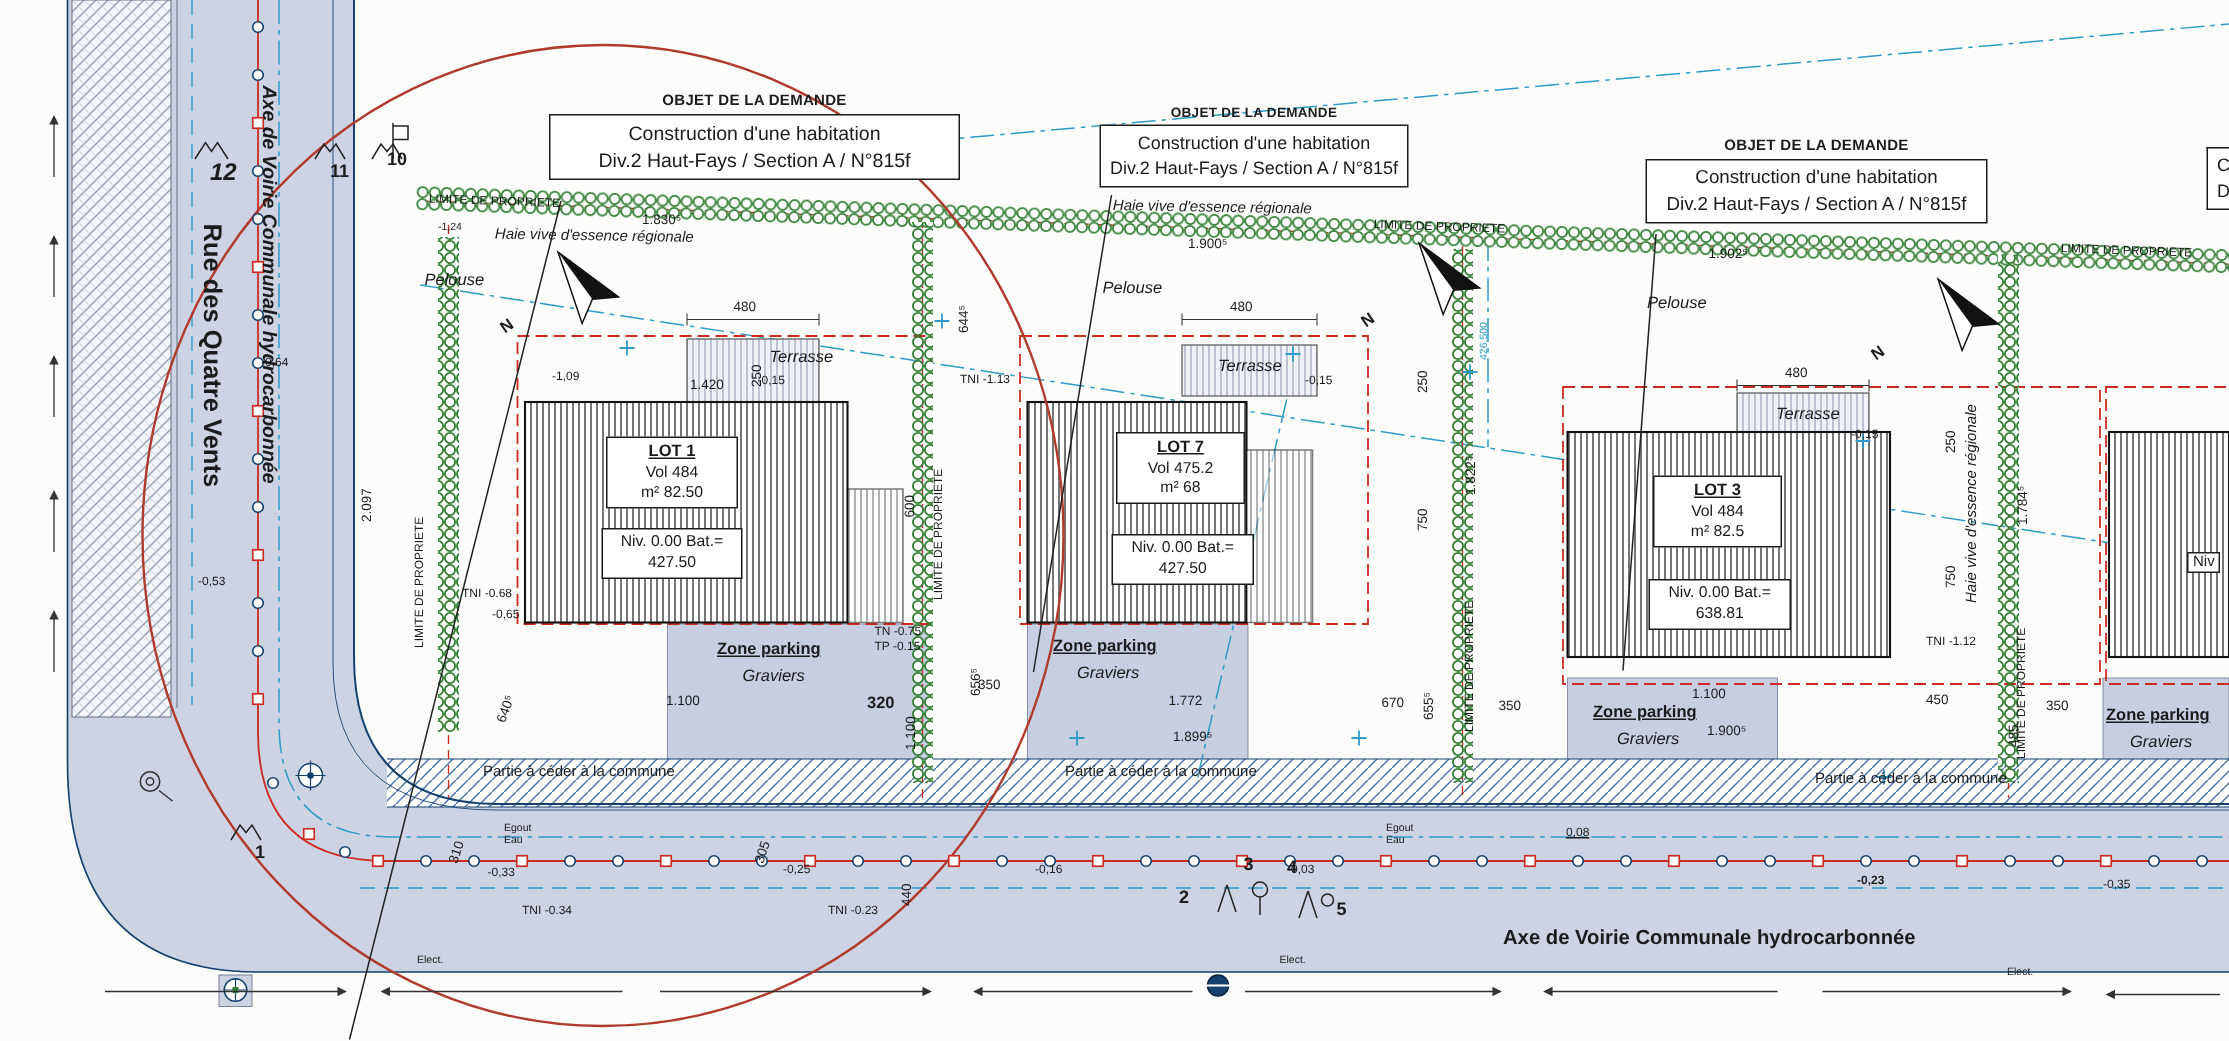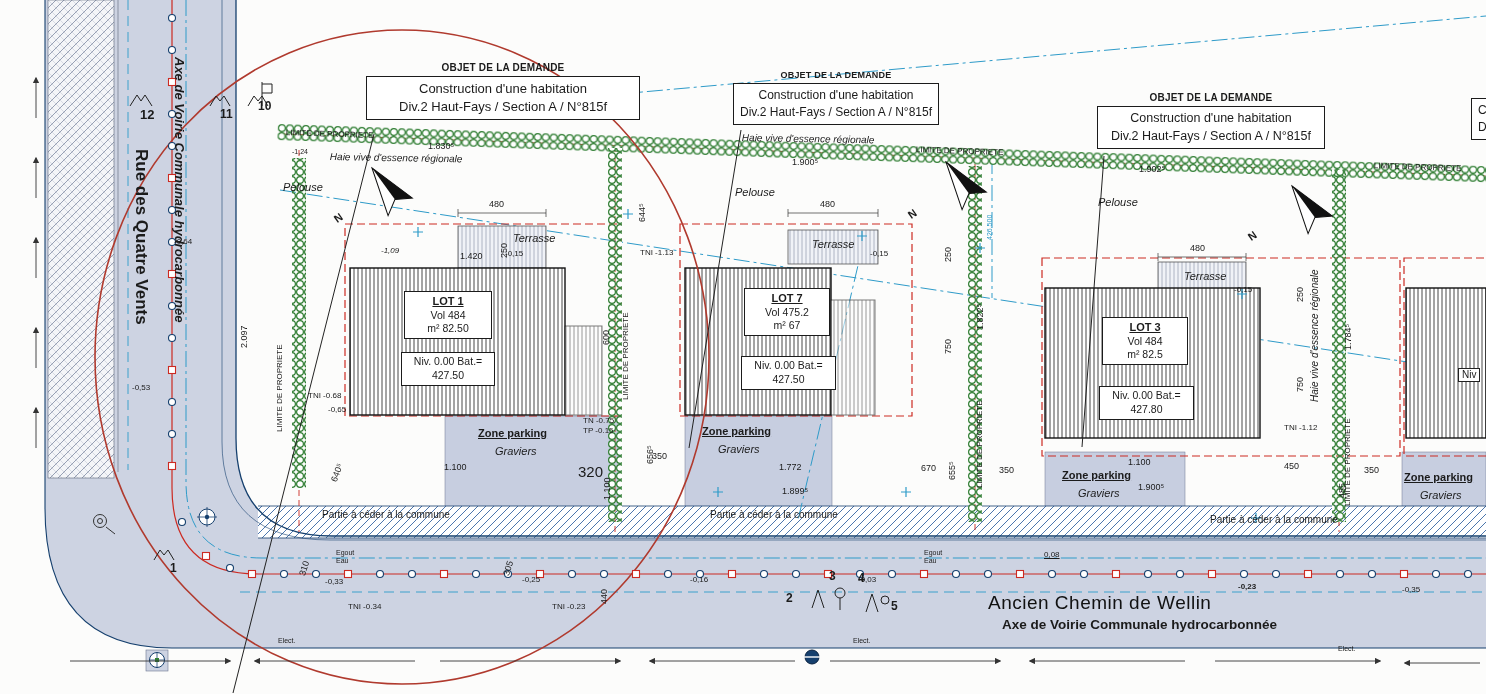--- a/index.html
+++ b/index.html
@@ -324,43 +324,42 @@
   <div>Vol 484</div>
   <div>m² 82.50</div>
 </div>
 <div class="lotbox" style="left:401px;top:352px;width:94px">
   <div>Niv. 0.00 Bat.=</div>
   <div>427.50</div>
 </div>
 <div class="lotbox" style="left:744px;top:288px;width:86px">
   <div class="nm">LOT 7</div>
   <div>Vol 475.2</div>
-  <div>m² 67</div>
+  <div>m² 68</div>
 </div>
 <div class="lotbox" style="left:741px;top:356px;width:95px">
   <div>Niv. 0.00 Bat.=</div>
   <div>427.50</div>
 </div>
 <div class="lotbox" style="left:1102px;top:317px;width:86px">
   <div class="nm">LOT 3</div>
   <div>Vol 484</div>
   <div>m² 82.5</div>
 </div>
 <div class="lotbox" style="left:1099px;top:386px;width:95px">
   <div>Niv. 0.00 Bat.=</div>
-  <div>427.80</div>
+  <div>638.81</div>
 </div>
 
 <div class="street" style="left:151px;top:149px;font-size:17px;transform:rotate(90deg)">Rue des Quatre Vents</div>
 <div class="street" style="left:187px;top:57px;font-size:13px;font-style:italic;transform:rotate(90deg)">Axe de Voirie Communale hydrocarbonnée</div>
-<div class="street" style="left:988px;top:592px;font-size:19px;font-weight:normal;letter-spacing:.5px;color:#111">Ancien Chemin de Wellin</div>
 <div class="street" style="left:1002px;top:617px;font-size:13.5px">Axe de Voirie Communale hydrocarbonnée</div>
 
 <div style="position:absolute;left:0;top:0;right:0;bottom:0">
-      <div class="ann b" style="left: 140px; top: 108px; font-size: 13px;">12</div>
+      <div class="ann b" style="left: 140px; top: 108px; font-size: 16px; font-style: italic;">12</div>
       <div class="ann b" style="left: 220px; top: 108px; font-size: 12px;">11</div>
       <div class="ann b" style="left: 258px; top: 100px; font-size: 12px;">10</div>
       <div class="ann b" style="left: 170px; top: 562px; font-size: 12px;">1</div>
       <div class="ann b" style="left: 786px; top: 592px; font-size: 12px;">2</div>
       <div class="ann b" style="left: 829px; top: 570px; font-size: 12px;">3</div>
       <div class="ann b" style="left: 858px; top: 572px; font-size: 12px;">4</div>
       <div class="ann b" style="left: 891px; top: 600px; font-size: 12px;">5</div>
       <div class="ann" style="left: 286px; top: 129px; font-size: 8px; transform: rotate(2deg);">LIMITE DE PROPRIETE</div>
       <div class="ann" style="left: 292px; top: 148px; font-size: 7px;">-1,24</div>
       <div class="ann" style="left: 428px; top: 142px; font-size: 9px;">1.830⁵</div>
@@ -378,21 +377,21 @@
       <div class="ann i" style="left: 1184px; top: 271px; font-size: 11px;">Terrasse</div>
       <div class="ann b" style="left: 332px; top: 216px; font-size: 11px; transform: rotate(-35deg);">N</div>
       <div class="ann b" style="left: 906px; top: 212px; font-size: 11px; transform: rotate(-35deg);">N</div>
       <div class="ann b" style="left: 1246px; top: 234px; font-size: 11px; transform: rotate(-35deg);">N</div>
       <div class="ann" style="left: 489px; top: 200px; font-size: 9px;">480</div>
       <div class="ann" style="left: 820px; top: 200px; font-size: 9px;">480</div>
       <div class="ann" style="left: 1190px; top: 244px; font-size: 9px;">480</div>
       <div class="ann" style="left: 500px; top: 258px; font-size: 9px; transform: rotate(-90deg);">250</div>
       <div class="ann" style="left: 460px; top: 252px; font-size: 9px;">1.420</div>
       <div class="ann" style="left: 505px; top: 250px; font-size: 8px;">-0,15</div>
-      <div class="ann" style="left: 381px; top: 247px; font-size: 8px; font-style: italic;">-1,09</div>
+      <div class="ann" style="left: 368px; top: 247px; font-size: 8px;">-1,09</div>
       <div class="ann" style="left: 640px; top: 249px; font-size: 8px;">TNI -1.13</div>
       <div class="ann" style="left: 870px; top: 250px; font-size: 8px;">-0,15</div>
       <div class="ann" style="left: 1234px; top: 286px; font-size: 8px;">-0,15</div>
       <div class="ann" style="left: 638px; top: 222px; font-size: 9px; transform: rotate(-90deg);">644⁵</div>
       <div class="ann" style="left: 602px; top: 345px; font-size: 9px; transform: rotate(-90deg);">600</div>
       <div class="ann" style="left: 240px; top: 348px; font-size: 9px; transform: rotate(-90deg);">2.097</div>
       <div class="ann" style="left: 276px; top: 432px; font-size: 8px; transform: rotate(-90deg);">LIMITE DE PROPRIETE</div>
       <div class="ann" style="left: 622px; top: 400px; font-size: 8px; transform: rotate(-90deg);">LIMITE DE PROPRIETE</div>
       <div class="ann" style="left: 976px; top: 488px; font-size: 8px; transform: rotate(-90deg);">LIMITE DE PROPRIETE</div>
       <div class="ann" style="left: 976px; top: 330px; font-size: 9px; transform: rotate(-90deg);">1.822⁵</div>
@@ -406,21 +405,21 @@
       <div class="ann i" style="left: 1310px; top: 402px; font-size: 10px; transform: rotate(-90deg);">Haie vive d'essence régionale</div>
       <div class="ann" style="left: 1338px; top: 498px; font-size: 9px; transform: rotate(-90deg);">485</div>
       <div class="ann" style="left: 986px; top: 240px; font-size: 7px; transform: rotate(-90deg); color: rgb(46, 155, 201);">426.500</div>
       <div class="ann" style="left: 308px; top: 392px; font-size: 8px;">TNI -0.68</div>
       <div class="ann" style="left: 328px; top: 406px; font-size: 8px;">-0,65</div>
       <div class="ann" style="left: 583px; top: 417px; font-size: 8px;">TN -0.75</div>
       <div class="ann" style="left: 583px; top: 427px; font-size: 8px;">TP -0.15</div>
       <div class="ann" style="left: 1284px; top: 424px; font-size: 8px;">TNI -1.12</div>
       <div class="ann" style="left: 330px; top: 480px; font-size: 9px; transform: rotate(-70deg);">640⁵</div>
       <div class="ann" style="left: 444px; top: 463px; font-size: 9px;">1.100</div>
-      <div class="ann" style="left: 578px; top: 464px; font-size: 15px;">320</div>
+      <div class="ann" style="left: 578px; top: 464px; font-size: 11px; font-weight: bold;">320</div>
       <div class="ann" style="left: 603px; top: 500px; font-size: 9px; transform: rotate(-90deg);">1.100</div>
       <div class="ann" style="left: 646px; top: 464px; font-size: 9px; transform: rotate(-90deg);">656⁵</div>
       <div class="ann" style="left: 652px; top: 452px; font-size: 9px;">350</div>
       <div class="ann" style="left: 779px; top: 463px; font-size: 9px;">1.772</div>
       <div class="ann" style="left: 782px; top: 487px; font-size: 9px;">1.899⁵</div>
       <div class="ann" style="left: 921px; top: 464px; font-size: 9px;">670</div>
       <div class="ann" style="left: 999px; top: 466px; font-size: 9px;">350</div>
       <div class="ann" style="left: 1128px; top: 458px; font-size: 9px;">1.100</div>
       <div class="ann" style="left: 1138px; top: 483px; font-size: 9px;">1.900⁵</div>
       <div class="ann" style="left: 1284px; top: 462px; font-size: 9px;">450</div>

